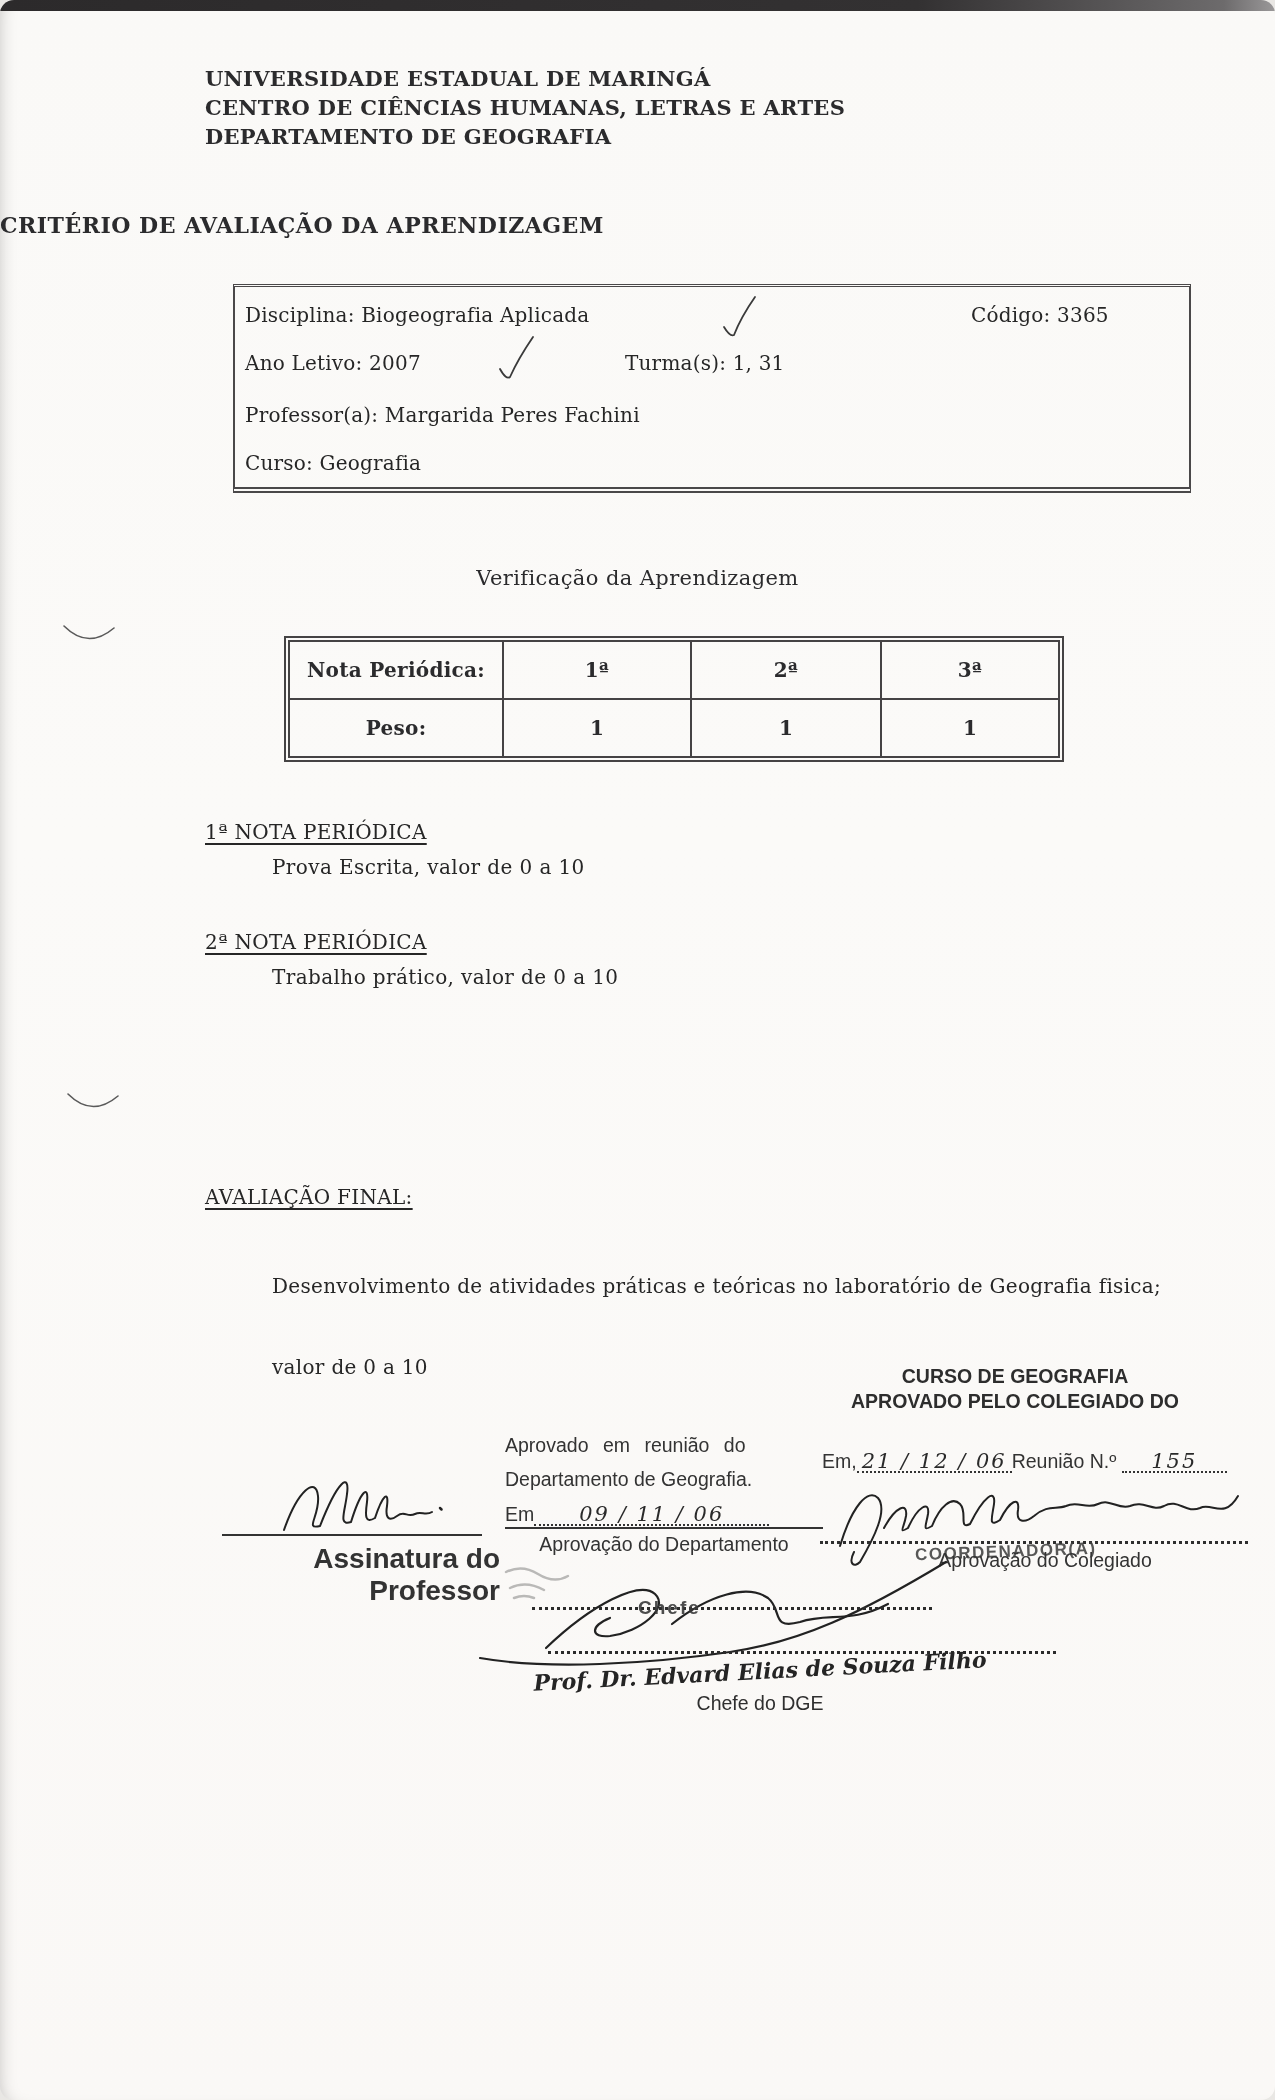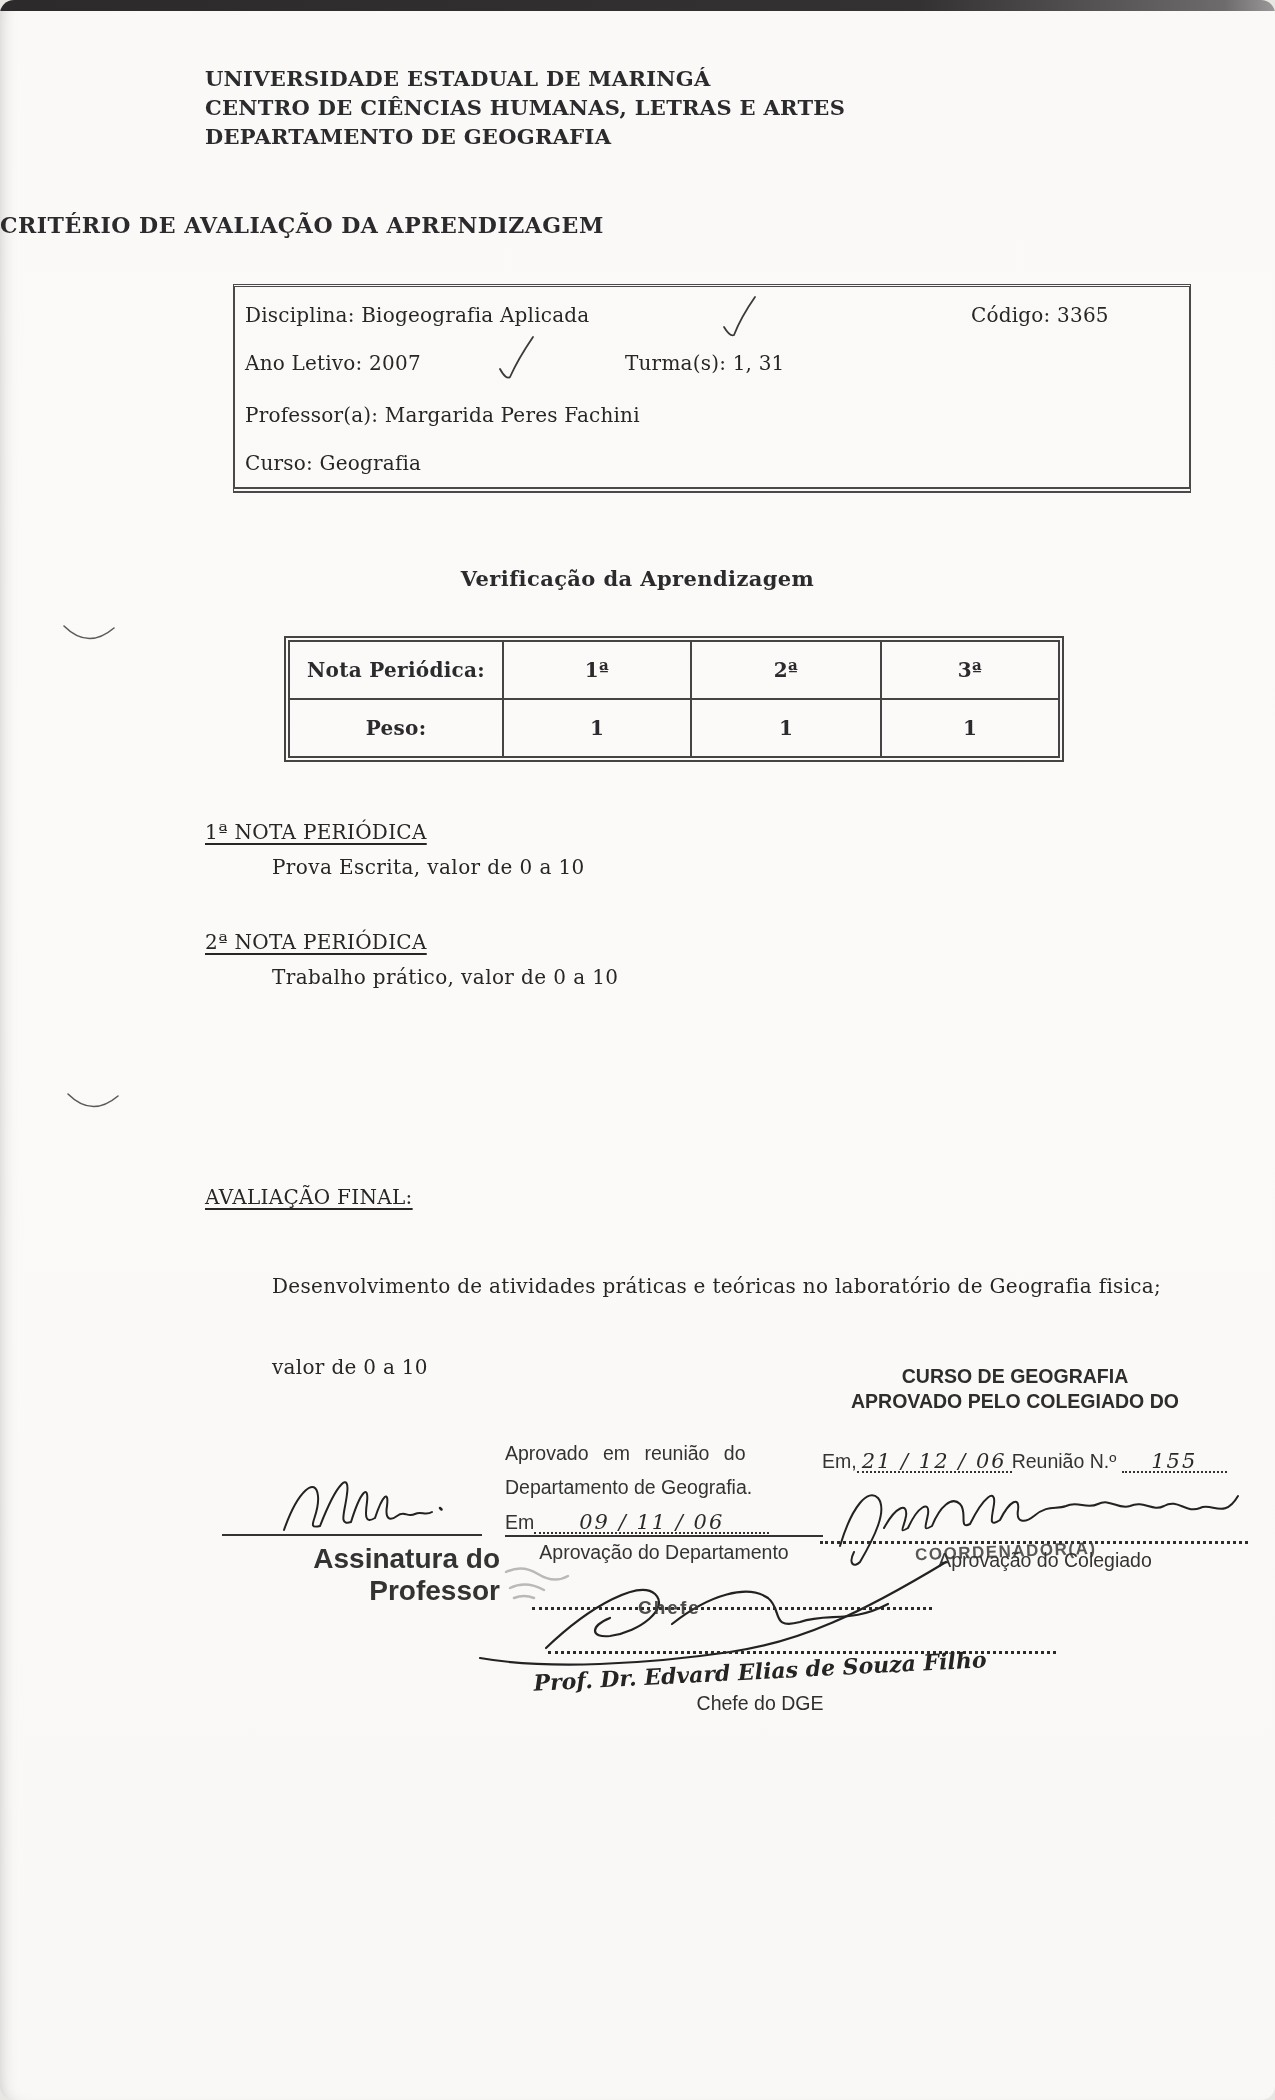--- a/index.html
+++ b/index.html
@@ -14,34 +14,34 @@
     background:linear-gradient(90deg,#2c2a2b 0%,#333132 72%,#6d6b6c 96%,#9a9899 100%);}
   .header{position:absolute;left:205px;top:64px;font-weight:bold;font-size:21px;
     line-height:29px;letter-spacing:.3px;color:#2b2b2d;}
   .doc-title{position:absolute;left:0;top:212px;width:100%;
     font-weight:bold;font-size:22px;letter-spacing:.5px;color:#2b2b2d;}
   .info-box{position:absolute;left:189px;top:284px;width:954px;height:200px;
     border:2px solid #4a4849;border-bottom:6px double #4a4849;border-top:3px double #4a4849;margin-left:44px;}
   .ib-line{position:absolute;left:10px;font-size:20px;letter-spacing:.2px;white-space:nowrap;}
   .check{position:absolute;}
   .verif-title{position:absolute;left:0;top:566px;width:100%;text-align:center;
-    font-weight:bold;font-size:21px;letter-spacing:.4px;color:#2b2b2d;}
+    font-weight:normal;font-size:21px;letter-spacing:.4px;color:#2b2b2d;}
   .table-wrap{position:absolute;left:284px;top:636px;border:2px solid #454344;padding:2px;background:transparent;}
   table.grade{border-collapse:collapse;}
   table.grade td{border:2px solid #454344;height:56px;text-align:center;
     font-weight:bold;font-size:20px;letter-spacing:.3px;padding:0 8px;color:#2b2b2d;}
   td.c1{width:196px;} td.c2{width:170px;} td.c3{width:172px;} td.c4{width:160px;}
   .section{position:absolute;left:205px;font-size:20px;color:#262626;}
   .section-head{text-decoration:underline;text-underline-offset:4px;letter-spacing:.3px;}
   .section-body{margin:11px 0 0 67px;letter-spacing:.4px;white-space:pre-wrap;}
   .final-body{margin:10px 0 0 67px;letter-spacing:.3px;line-height:27px;white-space:pre-wrap;}
   .colegiado-header{position:absolute;left:800px;top:1364px;width:430px;text-align:center;
     font-family:"Liberation Sans",sans-serif;font-weight:bold;font-size:19.5px;line-height:25px;color:#2d2d2d;}
   .dept-block{position:absolute;left:505px;top:1434px;width:320px;
-    font-family:"Liberation Sans",sans-serif;font-size:19.5px;color:#333;margin-top:8px;}
+    font-family:"Liberation Sans",sans-serif;font-size:19.5px;color:#333;}
   .dept-l1{word-spacing:9px;}
   .dept-l2{margin-top:11px;}
   .em-row{margin-top:9px;white-space:nowrap;}
   .dotted{display:inline-block;border-bottom:2.5px dotted #333;text-align:center;vertical-align:bottom;}
   .hand{font-family:"DejaVu Serif",serif;font-style:italic;font-size:21px;color:#2a2a2a;
     position:relative;top:2px;letter-spacing:2px;}
   .dept-rule{width:318px;border-top:2.5px solid #333;margin-top:1px;}
   .dept-caption{margin-top:4px;text-align:center;width:318px;}
   .prof-line{position:absolute;left:222px;top:1534px;width:260px;border-top:2.5px solid #333;}
   .prof-caption{position:absolute;left:205px;top:1543px;width:295px;text-align:right;

